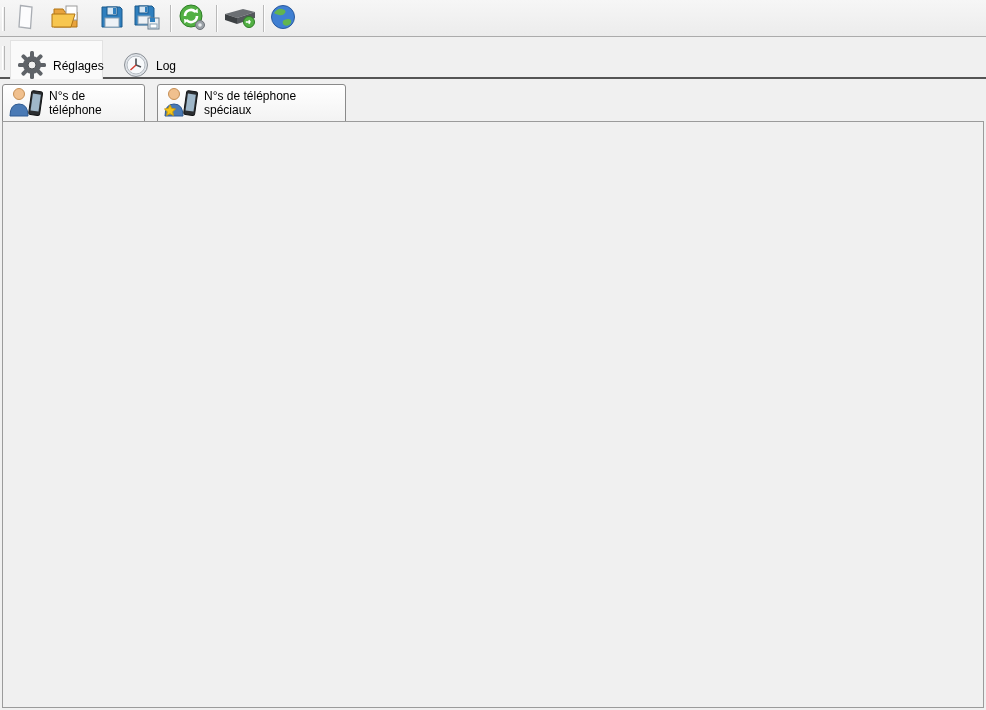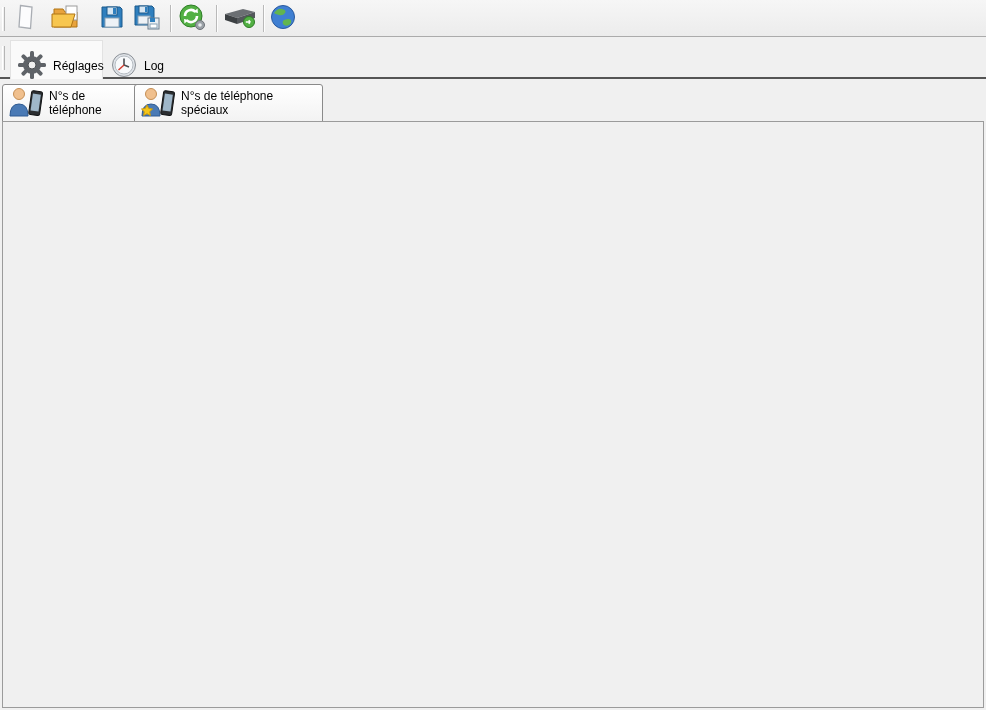--- a/index.html
+++ b/index.html
@@ -183,21 +183,21 @@
                 <rect x="13" y="1" width="4" height="28" rx="1.5"></rect>
               </g>
             <circle cx="15" cy="15" r="9"></circle>
           </g>
           <circle cx="15" cy="15" r="4" fill="#f0f0f0" stroke="#4a4e52"></circle>
         </svg>
       </span>
       <span>Réglages</span>
     </div>
 
-    <div class="mtab" style="left:104px;width:66px;justify-content:center;">
+    <div class="mtab" style="left:116px;width:66px;justify-content:center;">
       <span>
         <svg width="28" height="28" viewBox="0 0 28 28">
           <circle cx="14" cy="14" r="11.5" fill="#dfe3e8" stroke="#8b9096"></circle>
           <circle cx="14" cy="14" r="9" fill="#f7f9fb" stroke="#b6bcc2"></circle>
           <path d="M14 7.5 v6.5 l5 2" stroke="#4a4e52" stroke-width="1.6" fill="none"></path>
           <path d="M14 14 L8.5 19" stroke="#d23b2f" stroke-width="1.4"></path>
         </svg>
       </span>
       <span>Log</span>
     </div>
@@ -211,21 +211,21 @@
           <path d="M3 30 q0-12 9-12 q9 0 9 12 Z" fill="#4a7ab5" stroke="#2f5b92"></path>
           <g transform="rotate(8 28 18)">
             <rect x="23" y="5" width="11" height="24" rx="2" fill="#2b2e31" stroke="#101214"></rect>
             <rect x="24.5" y="8" width="8" height="17" fill="#9fb7c9"></rect>
           </g>
         </svg>
       </span>
       <span>N°s de téléphone</span>
     </div>
 
-    <div class="stab" style="left:134px;top:5px;width:189px;height:38px;">
+    <div class="stab" style="left:157px;top:5px;width:189px;height:38px;">
       <span>
         <svg width="38" height="32" viewBox="0 0 38 32">
           <circle cx="12" cy="8" r="5.5" fill="#f0c08e" stroke="#c58f55"></circle>
           <path d="M3 30 q0-12 9-12 q9 0 9 12 Z" fill="#4a7ab5" stroke="#2f5b92"></path>
           <g transform="rotate(8 28 18)">
             <rect x="23" y="5" width="11" height="24" rx="2" fill="#2b2e31" stroke="#101214"></rect>
             <rect x="24.5" y="8" width="8" height="17" fill="#9fb7c9"></rect>
           </g>
           <path d="M8 19 l1.7 3.4 3.8 .6 -2.8 2.7 .7 3.8 -3.4-1.8 -3.4 1.8 .7-3.8 -2.8-2.7 3.8-.6 Z" fill="#f5c518" stroke="#c79a10"></path>
         </svg>

